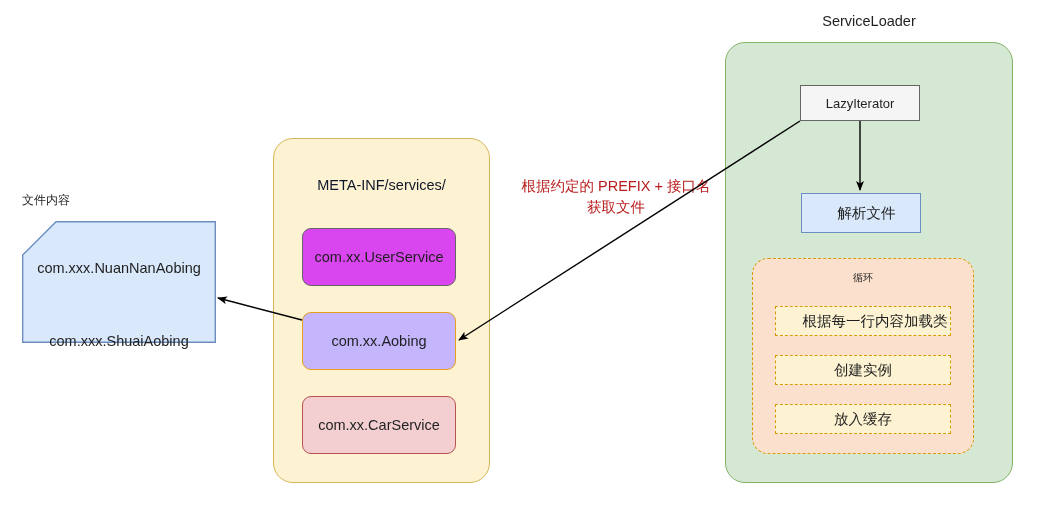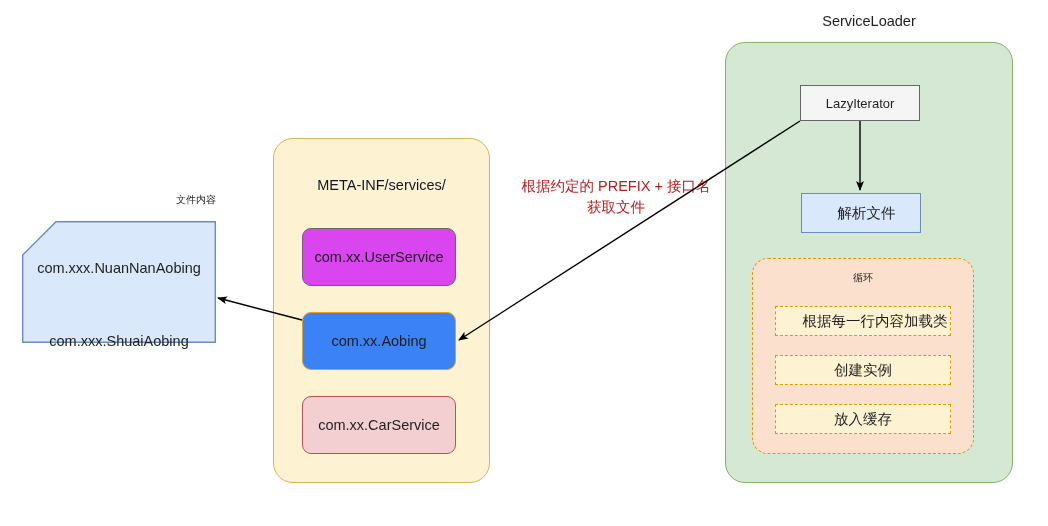--- a/index.html
+++ b/index.html
@@ -15,23 +15,23 @@
     position: relative;
     width: 1048px;
     height: 526px;
     overflow: hidden;
     background: #ffffff;
   }
   .abs { position: absolute; box-sizing: border-box; }
 
   
   .free-label {
-    font-size: 10px;
+    font-size: 12px;
     color: #1f1f1f;
-    text-align: right;
+    text-align: left;
     white-space: nowrap;
     line-height: 18px;
   }
 
   
   #file-shape-wrap { left: 22px; top: 221px; width: 194px; height: 122px; }
   #file-shape-wrap svg { display: block; width: 100%; height: 100%; }
   .file-line {
     position: absolute;
     left: 0; right: 0;
@@ -62,21 +62,21 @@
     font-size: 14.5px;
     white-space: nowrap;
   }
   #svc-user {
     top: 228px;
     background: #d946ef;
     border: 1.4px solid #666666;
   }
   #svc-aobing {
     top: 312px;
-    background: #3b82f6;
+    background: #c4b5fd;
     border: 1.6px solid #e5a021;
   }
   #svc-car {
     top: 396px;
     background: #f3cfd2;
     border: 1.4px solid #b85450;
   }
 
   
   #sl-title {

